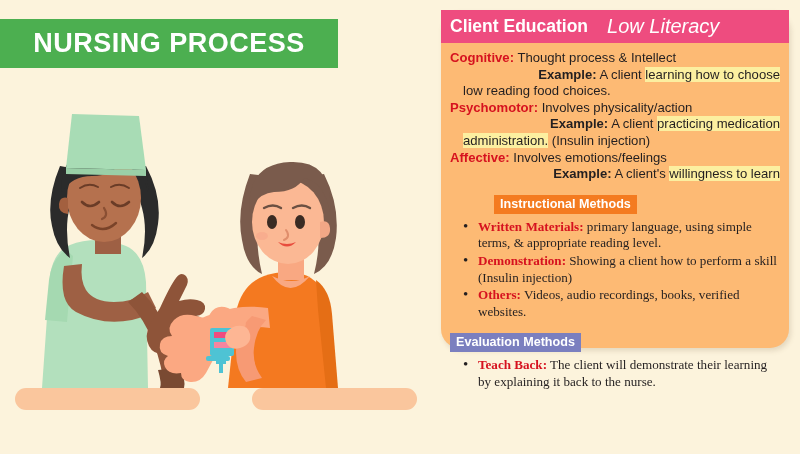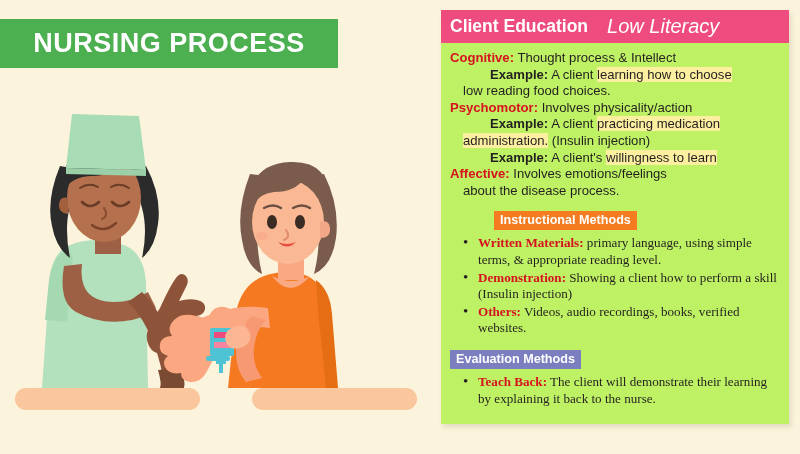--- a/index.html
+++ b/index.html
@@ -28,39 +28,40 @@
   }
 
   .illustration { position:absolute; left:0; top:70px; width:432px; height:340px; }
 
   .floor { position:absolute; background:#FAC69D; border-radius:11px; height:22px; }
   .floor-left  { left:15px;  top:318px; width:185px; }
   .floor-right { left:252px; top:318px; width:165px; }
 
   
   .card {
-    position:absolute; left:441px; top:10px; width:348px; height:414px;
-    background:#bef264;
+    position:absolute; left:441px; top:10px; width:348px; height:338px;
+    background:#fdba74;
     box-shadow:2px 3px 5px rgba(120,100,70,0.18);
+    border-radius:19px;
   }
   .card-header {
     background:#EE4C7F;
     height:33px;
     display:flex; align-items:center;
     padding-left:9px;
   }
   .card-header .hdr-strong { color:#fff; font-size:17.5px; font-weight:bold; }
   .card-header .hdr-light  { color:#fff; font-size:20px; font-weight:normal; margin-left:19px;font-style:italic; }
 
   .card-body { padding:7px 9px 0 9px; }
 
   .line { font-size:13.1px; color:#231F20; line-height:16.6px; }
   .lbl-red { color:#D6121F; font-weight:bold;text-align:right; }
   .lbl-dark { color:#231F20; font-weight:bold; }
-  .indent { padding-left:40px; text-indent:-0px; }
+  .indent { padding-left:40px; text-indent:-0px;text-align:right; }
   .hl { background:#FCEFA0; }
 
   .badge {
     display:inline-block;
     font-size:12.6px; font-weight:bold; color:#FFFFFF;
     padding:2px 6px 3px 6px;
     line-height:14px;
   }
   .badge-orange { background:#F47B20;margin-left:44px; }
   .badge-purple { background:#7B7FBF; }
@@ -224,31 +225,28 @@
       </div>
       <div class="line indent">
         <span class="lbl-dark">Example:</span>
         <span>A client </span><span class="hl">practicing medication</span>
       </div>
       <div class="line" style="padding-left:13px">
         <span class="hl">administration.</span>
         <span>(Insulin injection)</span>
       </div>
 
+      <div class="line">
+        <span class="lbl-red">Affective:</span>
+        <span>Involves emotions/feelings</span>
+      </div>
       <div class="line indent">
         <span class="lbl-dark">Example:</span>
         <span>A client's </span><span class="hl">willingness to learn</span>
       </div>
-      <div class="line">
-        <span class="lbl-red">Affective:</span>
-        <span>Involves emotions/feelings</span>
-      </div>
-      <div class="line" style="padding-left:13px">
-        <span>about the disease process.</span>
-      </div>
 
       <div class="sect-gap"></div>
 
       <div>
         <span class="badge badge-orange">Instructional Methods</span>
         <ul class="bullets">
           <li>
             <span class="lbl-red">Written Materials:</span>
             <span>primary language, using simple terms, &amp; appropriate reading level.</span>
           </li>

